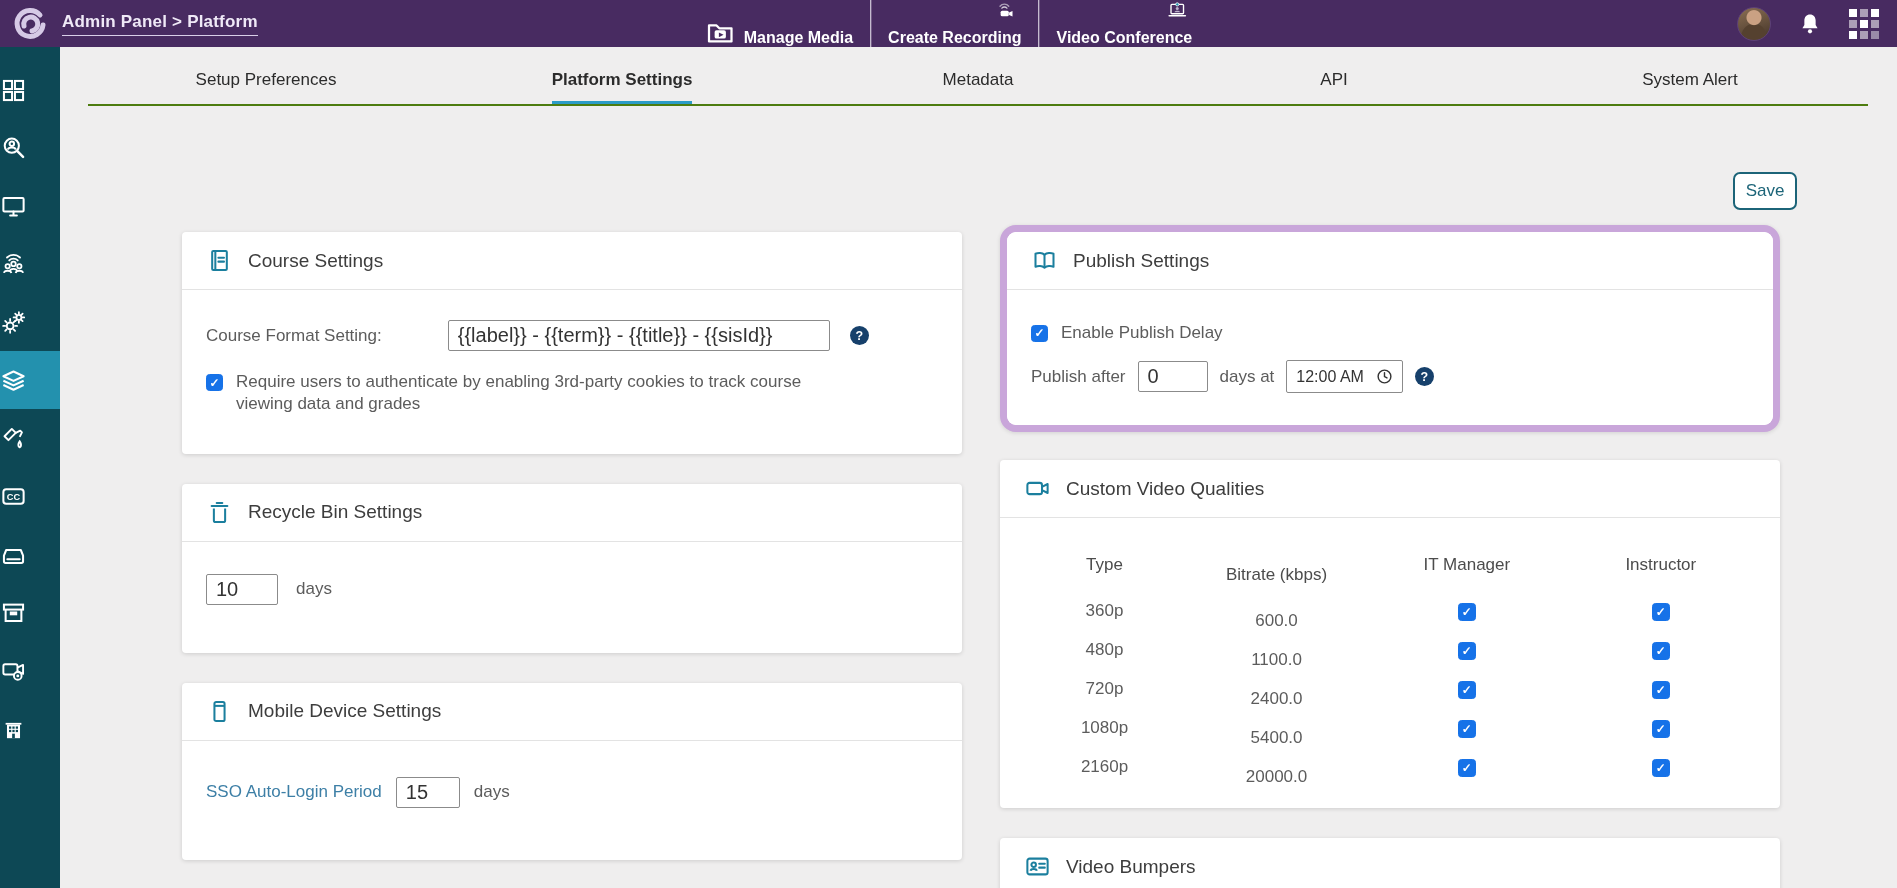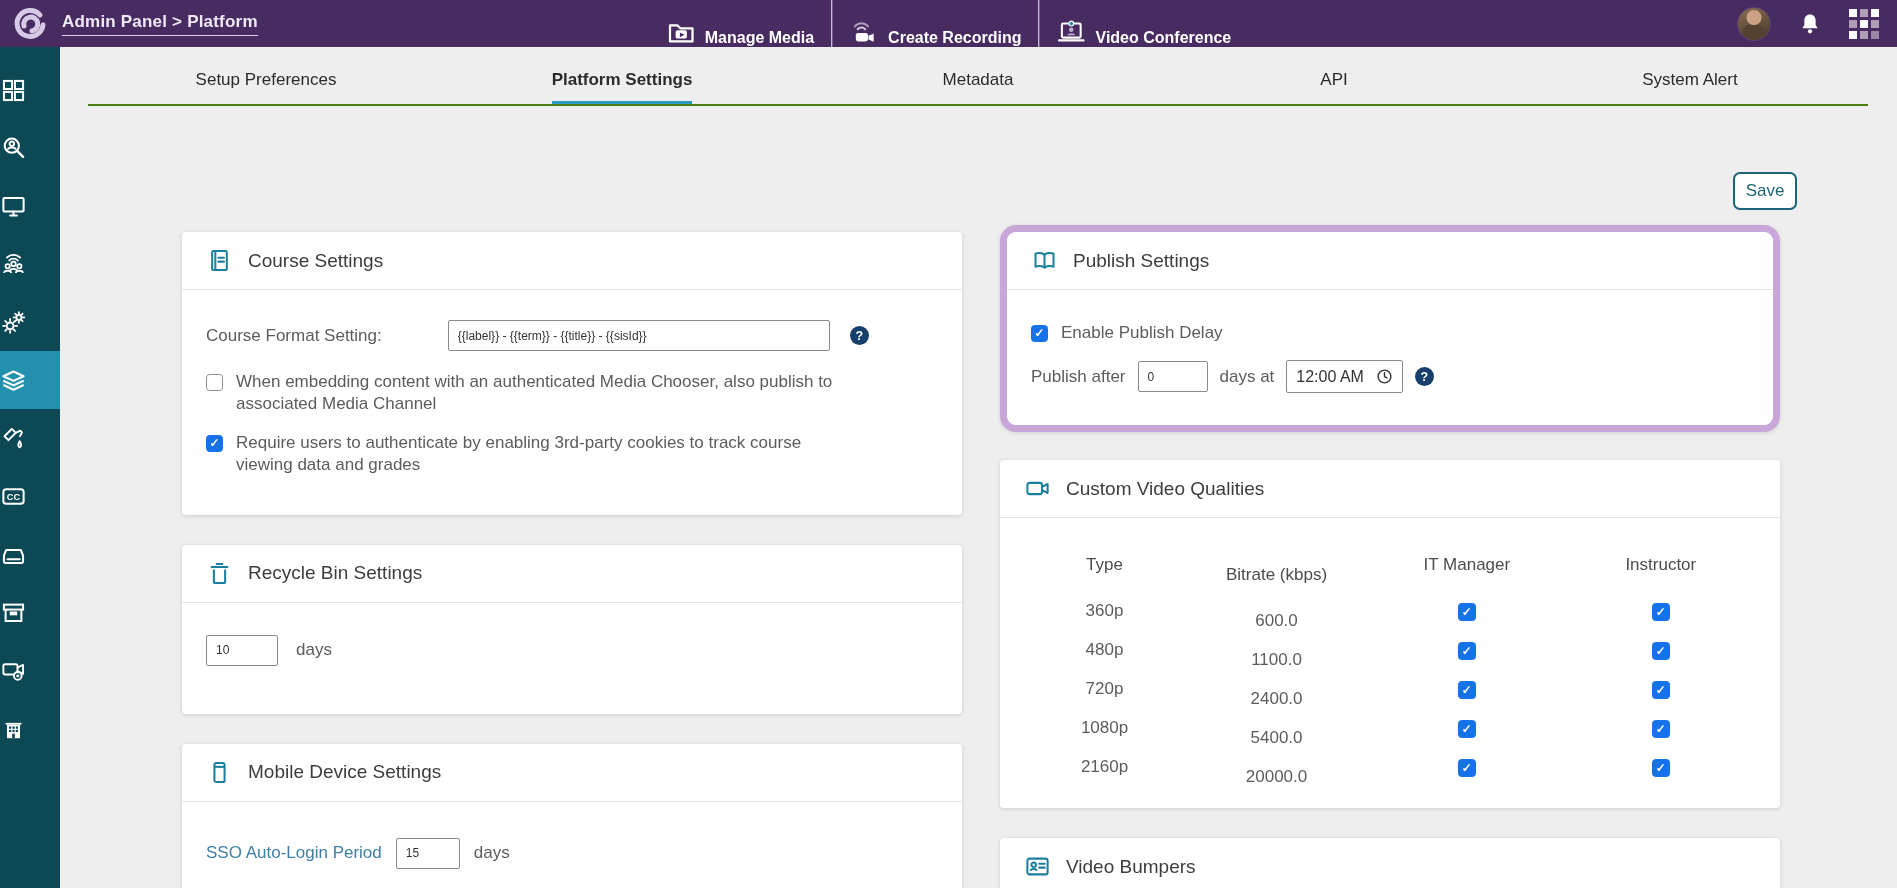--- a/index.html
+++ b/index.html
@@ -23,21 +23,21 @@
     border-bottom:1px solid #d9cfe8; padding-bottom:3px; white-space:nowrap;
   }
   .topnav {
     position:absolute; left:50%; top:0; transform:translateX(-50%);
     height:47px; display:flex; align-items:stretch;
   }
   .topnav-btn {
     display:flex; align-items:flex-end; gap:9px; padding:0 17px;
     color:#fff; font-size:16px; font-weight:bold; cursor:pointer; white-space:nowrap;
   }
-  .topnav-btn + .topnav-btn { border-left:1px solid #f0ecf5; }
+  .topnav-btn + .topnav-btn { border-left:1px solid #f0ecf5;flex-direction:column; }
   .topnav-btn svg { width:30px; height:30px; }
   .topbar-right { margin-left:auto; display:flex; align-items:center; gap:26px; }
   .avatar {
     width:34px; height:34px; border-radius:50%;
     background:
       radial-gradient(circle at 50% 30%, #caa183 0 7px, rgba(0,0,0,0) 8px),
       radial-gradient(circle at 50% 88%, #55412f 0 12px, rgba(0,0,0,0) 13px),
       linear-gradient(160deg, #8a6e52, #433429);
     border:1px solid #5d4177;
   }
@@ -94,21 +94,21 @@
   }
   .card-header svg { width:27px; height:27px; flex:0 0 auto; }
   .card-title { font-size:19px; color:#3d3d3d; }
   .card-body { padding:22px 24px; font-size:17px; color:#5c5c5c; }
 
   
   .fmt-row { display:flex; align-items:center; gap:20px; margin:8px 0 20px 0; }
   .fmt-row label { white-space:nowrap; }
   input[type="text"] {
     height:31px; border:1px solid #8b8b8b; border-radius:2px; padding:0 9px;
-    font-size:12px; color:#333; font-family:inherit; background:#fff;
+    font-size:20px; color:#333; font-family:inherit; background:#fff;
   }
   .fmt-input { width:382px; margin-left:46px; }
   .help-icon {
     width:19px; height:19px; border-radius:50%; background:#16406b; color:#fff;
     display:inline-flex; align-items:center; justify-content:center;
     font-size:12.5px; font-weight:bold; flex:0 0 auto; cursor:pointer;
   }
   .help-icon::after { content:"?"; }
 
   .cb-row { display:flex; align-items:flex-start; gap:13px; margin:16px 0; max-width:640px; line-height:1.32; }
@@ -334,24 +334,20 @@
       </svg>
       <span class="card-title">Course Settings</span>
     </div>
     <div class="card-body">
       <div class="fmt-row">
         <label>Course Format Setting:</label>
         <input type="text" class="fmt-input" value="{{label}} - {{term}} - {{title}} - {{sisId}}" style="">
         <span class="help-icon"></span>
       </div>
       <div class="cb-row">
-        <span class="cb"></span>
-        <span>When embedding content with an authenticated Media Chooser, also publish to associated Media Channel</span>
-      </div>
-      <div class="cb-row">
         <span class="cb checked"></span>
         <span>Require users to authenticate by enabling 3rd-party cookies to track course viewing data and grades</span>
       </div>
     </div>
   </div>
 
   <div class="card">
     <div class="card-header">
       <svg viewBox="0 0 24 24" fill="none" stroke="#1b7f9e" stroke-width="1.8">
         <path d="M9.5 3.5 h5" stroke-linecap="round"></path>

